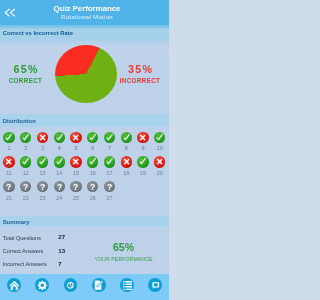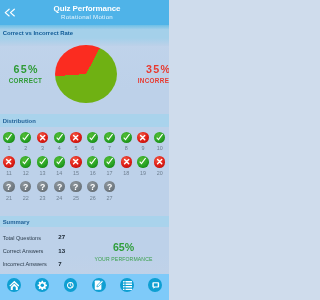--- a/index.html
+++ b/index.html
@@ -60,21 +60,21 @@
     <div class="hdr-sub">Rotational Motion</div>
   </div>
   <div class="sec-hd" style="top:25px;height:21px;background:linear-gradient(180deg,#6cbfe6 0%,#a4d0ea 22%,#a4d0ea 62%,#bdd1e9 100%);">
     <span style="top:5.3px;color:#0f5a96">Correct vs Incorrect Rate</span>
   </div>
   <div class="pie" id="pie"></div>
   <div class="lbl" id="lblCorrect" style="left:1.5px;top:64.2px;width:48px;color:#2e9b35;">
     <div class="pct">65%</div>
     <div class="cap">CORRECT</div>
   </div>
-  <div class="lbl" id="lblIncorrect" style="left:134px;top:64.2px;width:48px;color:#e8392f;">
+  <div class="lbl" id="lblIncorrect" style="left:116px;top:64.2px;width:48px;color:#e8392f;">
     <div class="pct">35%</div>
     <div class="cap">INCORRECT</div>
   </div>
   <div class="sec-hd" style="top:114px;height:13px;background:#a9d3ec;">
     <span style="top:4.3px">Distribution</span>
   </div>
   <div class="grid" id="grid">
       <div class="row">
         <div class="cell">
           <div class="ico correct">

